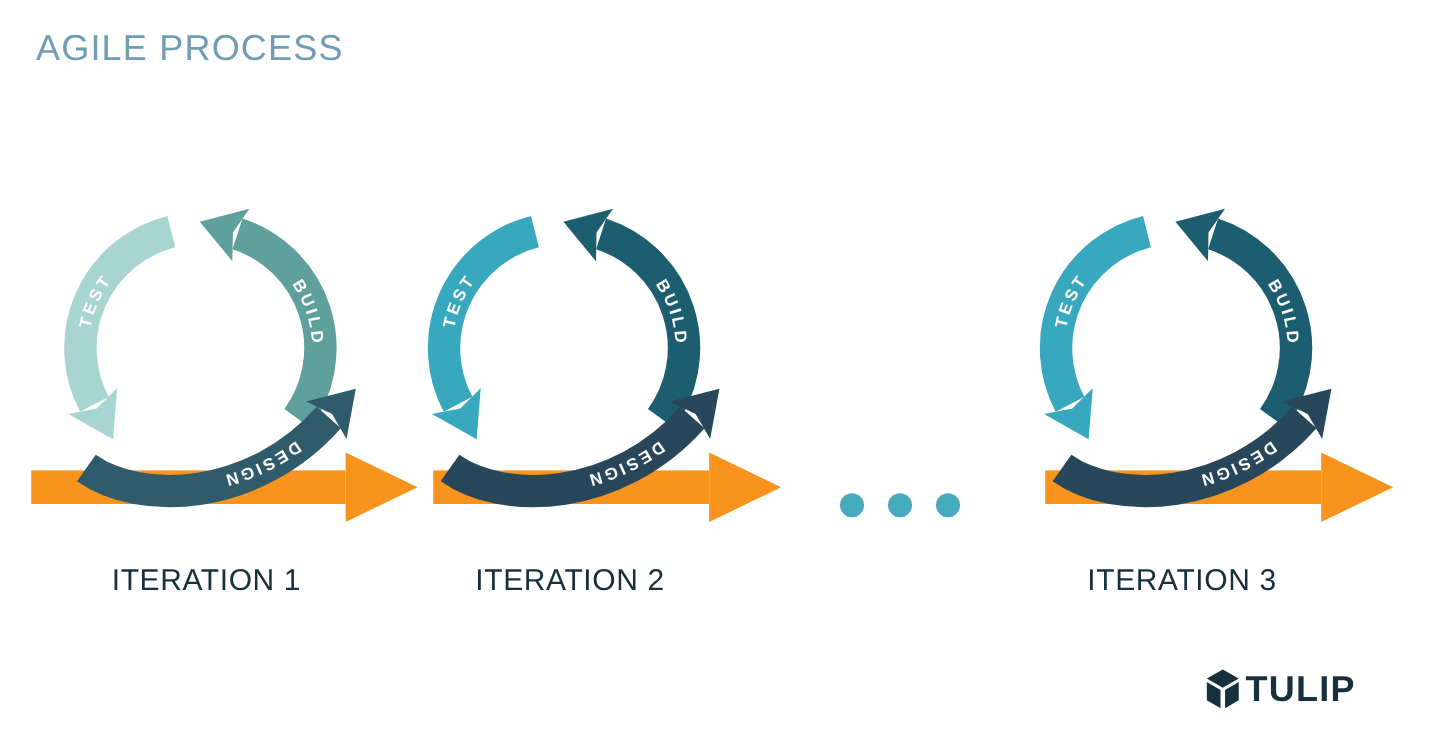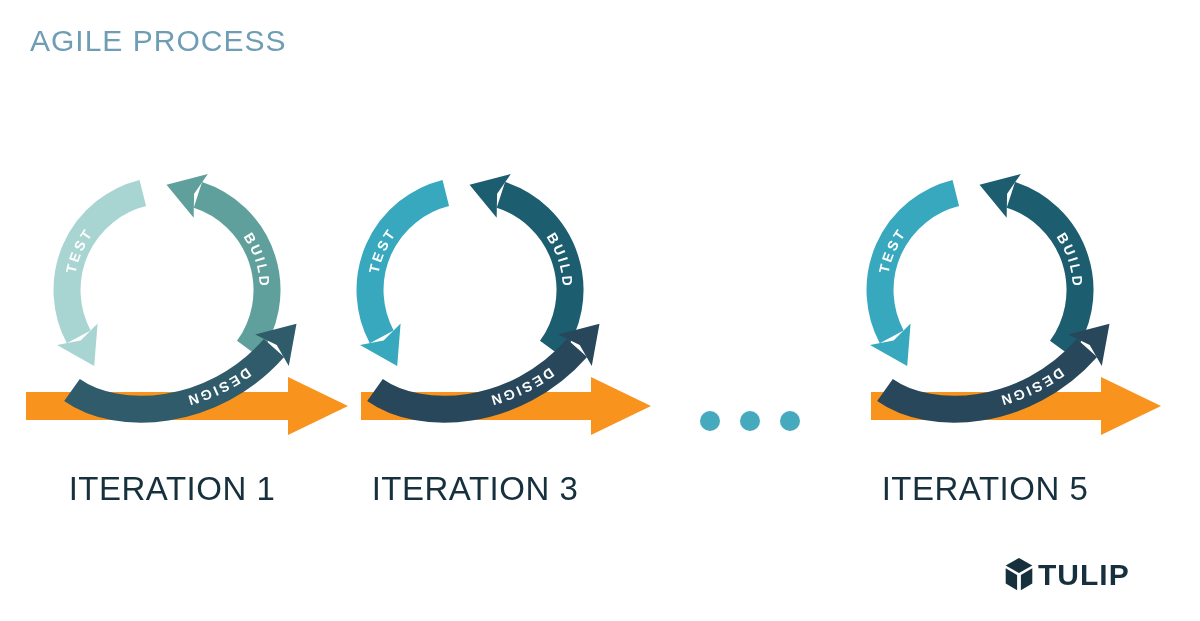--- a/index.html
+++ b/index.html
@@ -11,21 +11,21 @@
     position:absolute;left:30px;top:24px;
     font-size:30px;font-weight:500;letter-spacing:1px;
     color:#6E9DB4;
   }
   .cycle-svg{position:absolute;top:150px;}
   .cycle-1{left:22px;}
   .cycle-2{left:325px;}
   .cycle-3{left:835px;}
   .iteration-label{
     position:absolute;top:470px;width:300px;text-align:center;
-    font-size:33px;font-weight:500;letter-spacing:0.5px;color:#17303E;
+    font-size:25px;font-weight:500;letter-spacing:0.5px;color:#17303E;
   }
   .il-1{left:22px;}
   .il-2{left:325px;}
   .il-3{left:835px;}
   .dots-svg{position:absolute;left:692px;top:406px;}
   .logo{
     position:absolute;left:1000px;top:556px;
     display:flex;align-items:center;
   }
   .logo-text{
@@ -123,22 +123,22 @@
     </text>
     <text class="arc-label" fill="#FFFFFF">
       <textPath href="#tp-build-3" startOffset="50%" text-anchor="middle">BUILD</textPath>
     </text>
     <text class="arc-label" fill="#FFFFFF">
       <textPath href="#tp-design-3" startOffset="32%" text-anchor="middle">DESIGN</textPath>
     </text>
   </svg>
 
   <div class="iteration-label il-1">ITERATION 1</div>
-  <div class="iteration-label il-2">ITERATION 3</div>
-  <div class="iteration-label il-3">ITERATION 5</div>
+  <div class="iteration-label il-2">ITERATION 2</div>
+  <div class="iteration-label il-3">ITERATION 3</div>
 
   <div class="logo">
     <svg width="38" height="38" viewBox="0 0 40 40">
       <polygon points="20,2 34,10 20,18 6,10" fill="#17303E"></polygon>
       <polygon points="6,13 18,20 18,36 6,29" fill="#17303E"></polygon>
       <polygon points="34,13 22,20 22,36 34,29" fill="#17303E"></polygon>
     </svg>
     <span class="logo-text">TULIP</span>
   </div>
 

